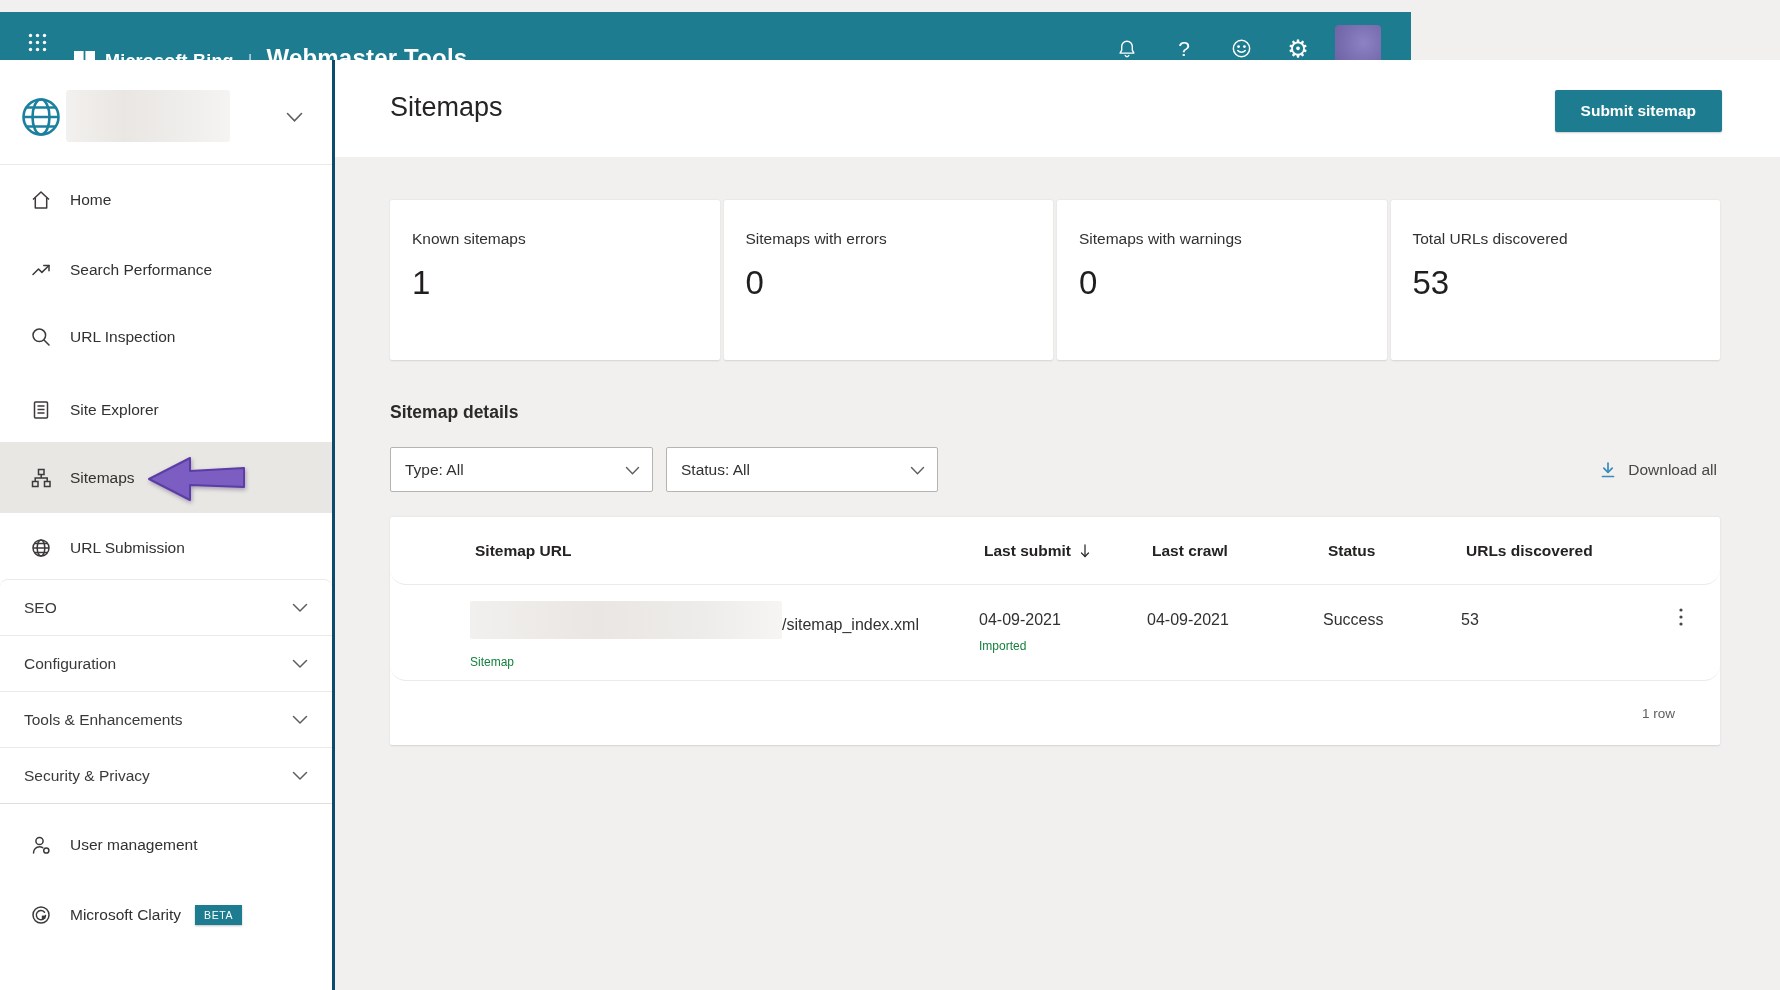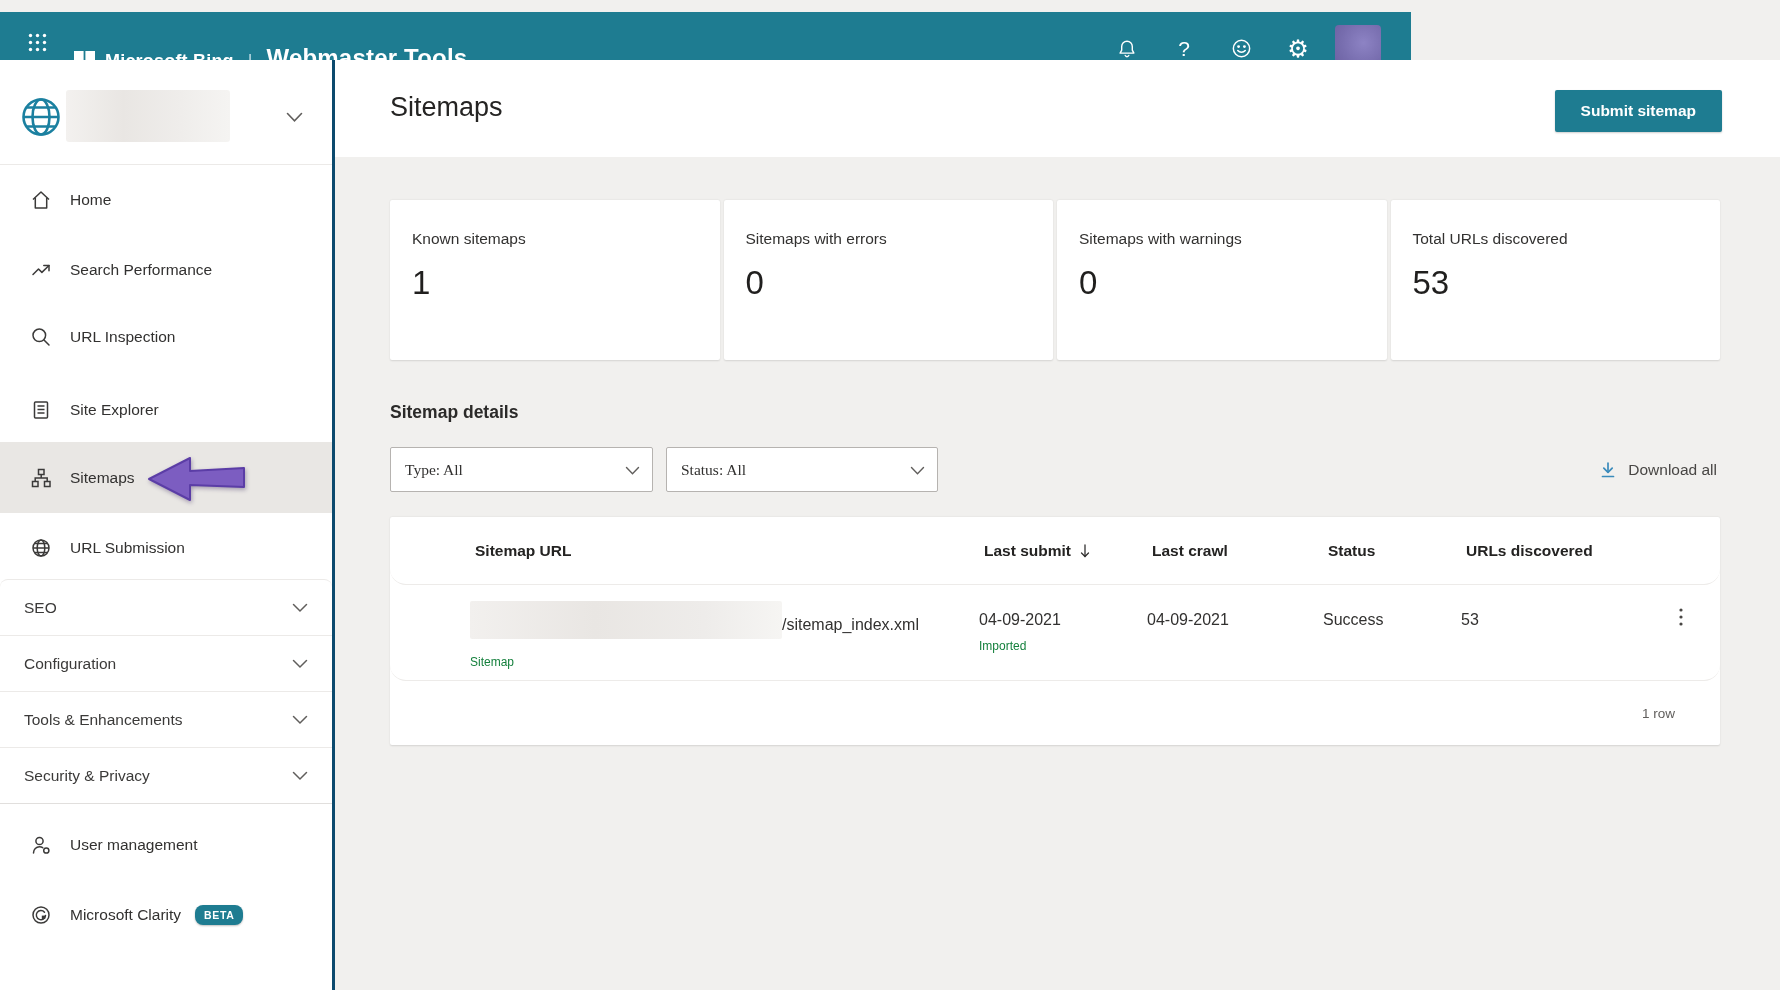--- a/index.html
+++ b/index.html
@@ -34,41 +34,41 @@
     padding-left:30px; cursor:pointer; font-size:15.5px; color:#323130; }
   .nav-item .nicon { width:22px; height:22px; flex:0 0 22px; display:flex; align-items:center; justify-content:center; }
   .nav-item .nlabel { margin-left:18px; }
   .nav-item.active { background:#e9e7e4; height:71px; }
   .annotation-arrow { position:absolute; left:148px; top:396px; pointer-events:none;
     filter:drop-shadow(1px 2px 2px rgba(40,20,80,.35)); }
   .sections { position:absolute; top:519px; left:0; width:100%; border-top:1px solid #eceae8;border-radius:8px; }
   .section-row { height:56px; border-bottom:1px solid #eceae8; display:flex; align-items:center;
     padding:0 24px; font-size:15.5px; color:#3b3a39; cursor:pointer; }
   .section-row .schevron { margin-left:auto; }
-  .beta-badge { margin-left:14px; background:#1e7c91; color:#fff; font-size:10.5px; font-weight:700;
-    letter-spacing:.6px; padding:4px 9px; border-radius:8px; box-shadow:0 1px 2px rgba(0,0,0,.25); }
+  .beta-badge { margin-left:14px; background:#1e7c91; color:#fff; font-size:10.5px; font-weight:400;
+    letter-spacing:.6px; padding:4px 9px; border-radius:0; box-shadow:0 1px 2px rgba(0,0,0,.25); }
 
   
   .main { position:absolute; left:335px; top:60px; width:1445px; height:930px; background:#f1f0ee; }
   .title-row { position:absolute; left:0; top:0; width:100%; height:97px; background:#fff; }
   .page-title { position:absolute; left:55px; top:32px; font-size:27px; color:#252423; font-weight:400; }
   .submit-btn { position:absolute; right:58px; top:30px; height:42px; padding:0 26px;
     background:#1e7c91; color:#fff; border:none; border-radius:2px; font-size:15.5px; font-weight:600;
     font-family:inherit; cursor:pointer; box-shadow:0 1px 2px rgba(0,0,0,.2); }
 
   .stats-row { position:absolute; left:55px; top:140px; width:1330px; height:160px; display:flex; gap:4px; }
   .stat-card { flex:1; background:#fff; border-radius:2px; box-shadow:0 0.6px 1.8px rgba(0,0,0,.12);
     padding:30px 20px 0 22px; }
   .stat-label { font-size:15.5px; color:#323130; }
   .stat-value { margin-top:16px; font-size:33px; color:#201f1e; font-weight:400; }
 
   .details-heading { position:absolute; left:55px; top:342px; font-size:17.5px; font-weight:700; color:#2b2a29; }
   .filters-row { position:absolute; left:55px; top:387px; width:1327px; height:45px; display:flex; align-items:center; }
   .dropdown { position:relative; height:45px; background:#fff; border:1px solid #b6b3b0; border-radius:2px;
-    display:flex; align-items:center; padding:0 36px 0 14px; font-size:15.5px; color:#323130; cursor:pointer;font-family:Liberation Serif, serif; }
+    display:flex; align-items:center; padding:0 36px 0 14px; font-size:15.5px; color:#323130; cursor:pointer; }
   .dropdown.type { width:263px; }
   .dropdown.status { width:272px; margin-left:13px; }
   .dd-chevron { position:absolute; right:12px; top:18px; }
   .download-all { margin-left:auto; display:flex; align-items:center; gap:11px; cursor:pointer;
     font-size:15.5px; color:#484644; }
 
   .table-card { position:absolute; left:55px; top:457px; width:1330px; background:#fff; border-radius:2px;
     box-shadow:0 0.6px 1.8px rgba(0,0,0,.12); }
   .t-grid { display:grid; grid-template-columns:509px 168px 176px 138px 200px 1fr;border-radius:16px; }
   .t-head { height:68px; padding-left:85px; border-bottom:1px solid #edebe9; align-items:center; }

